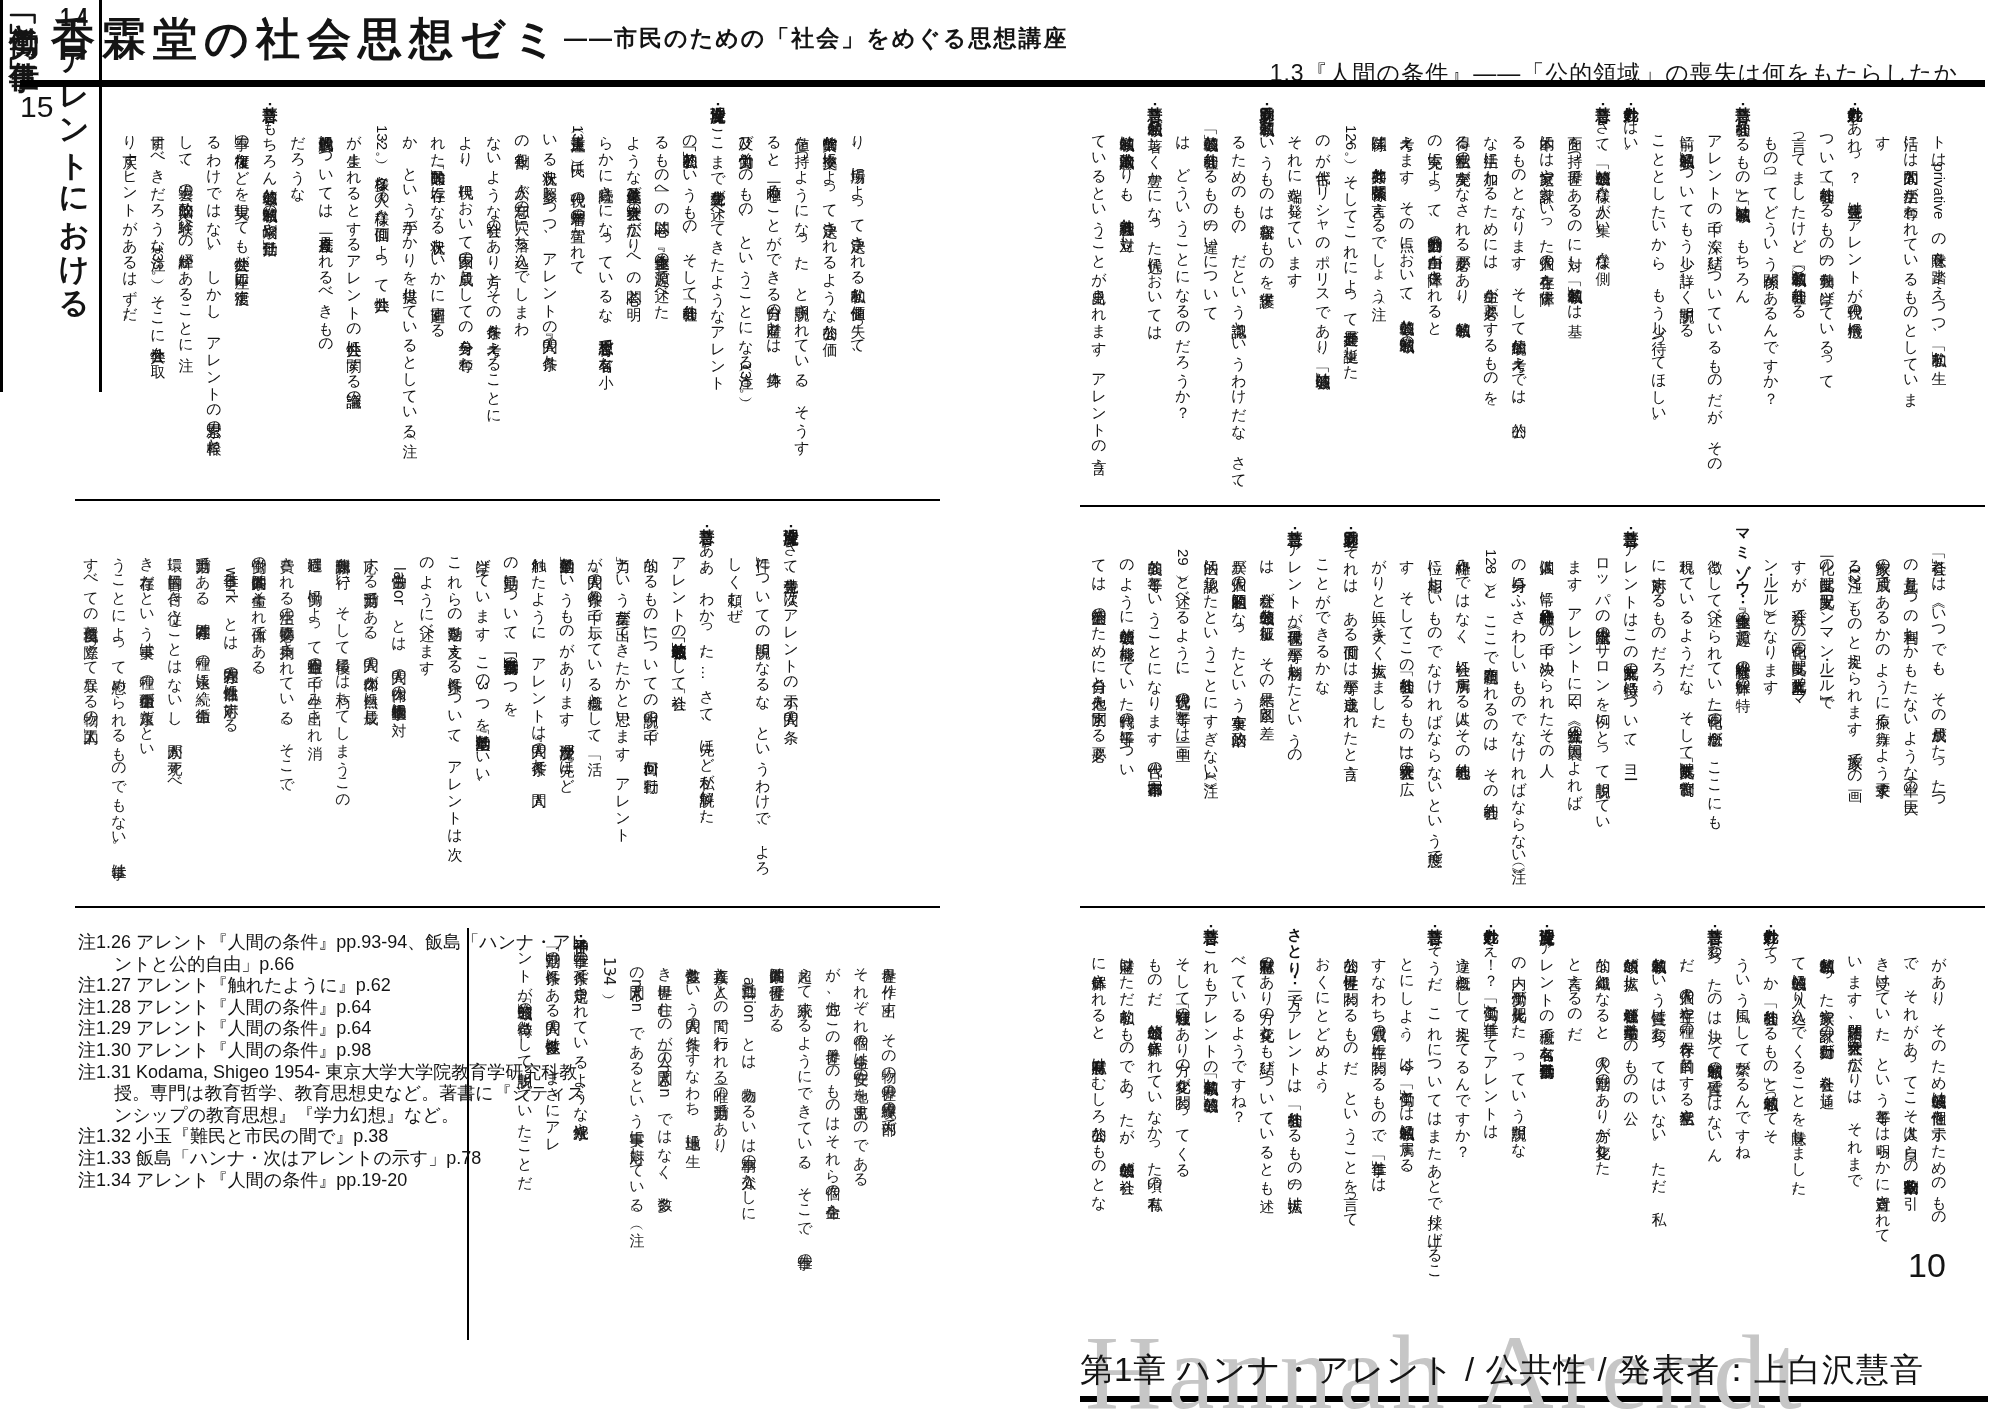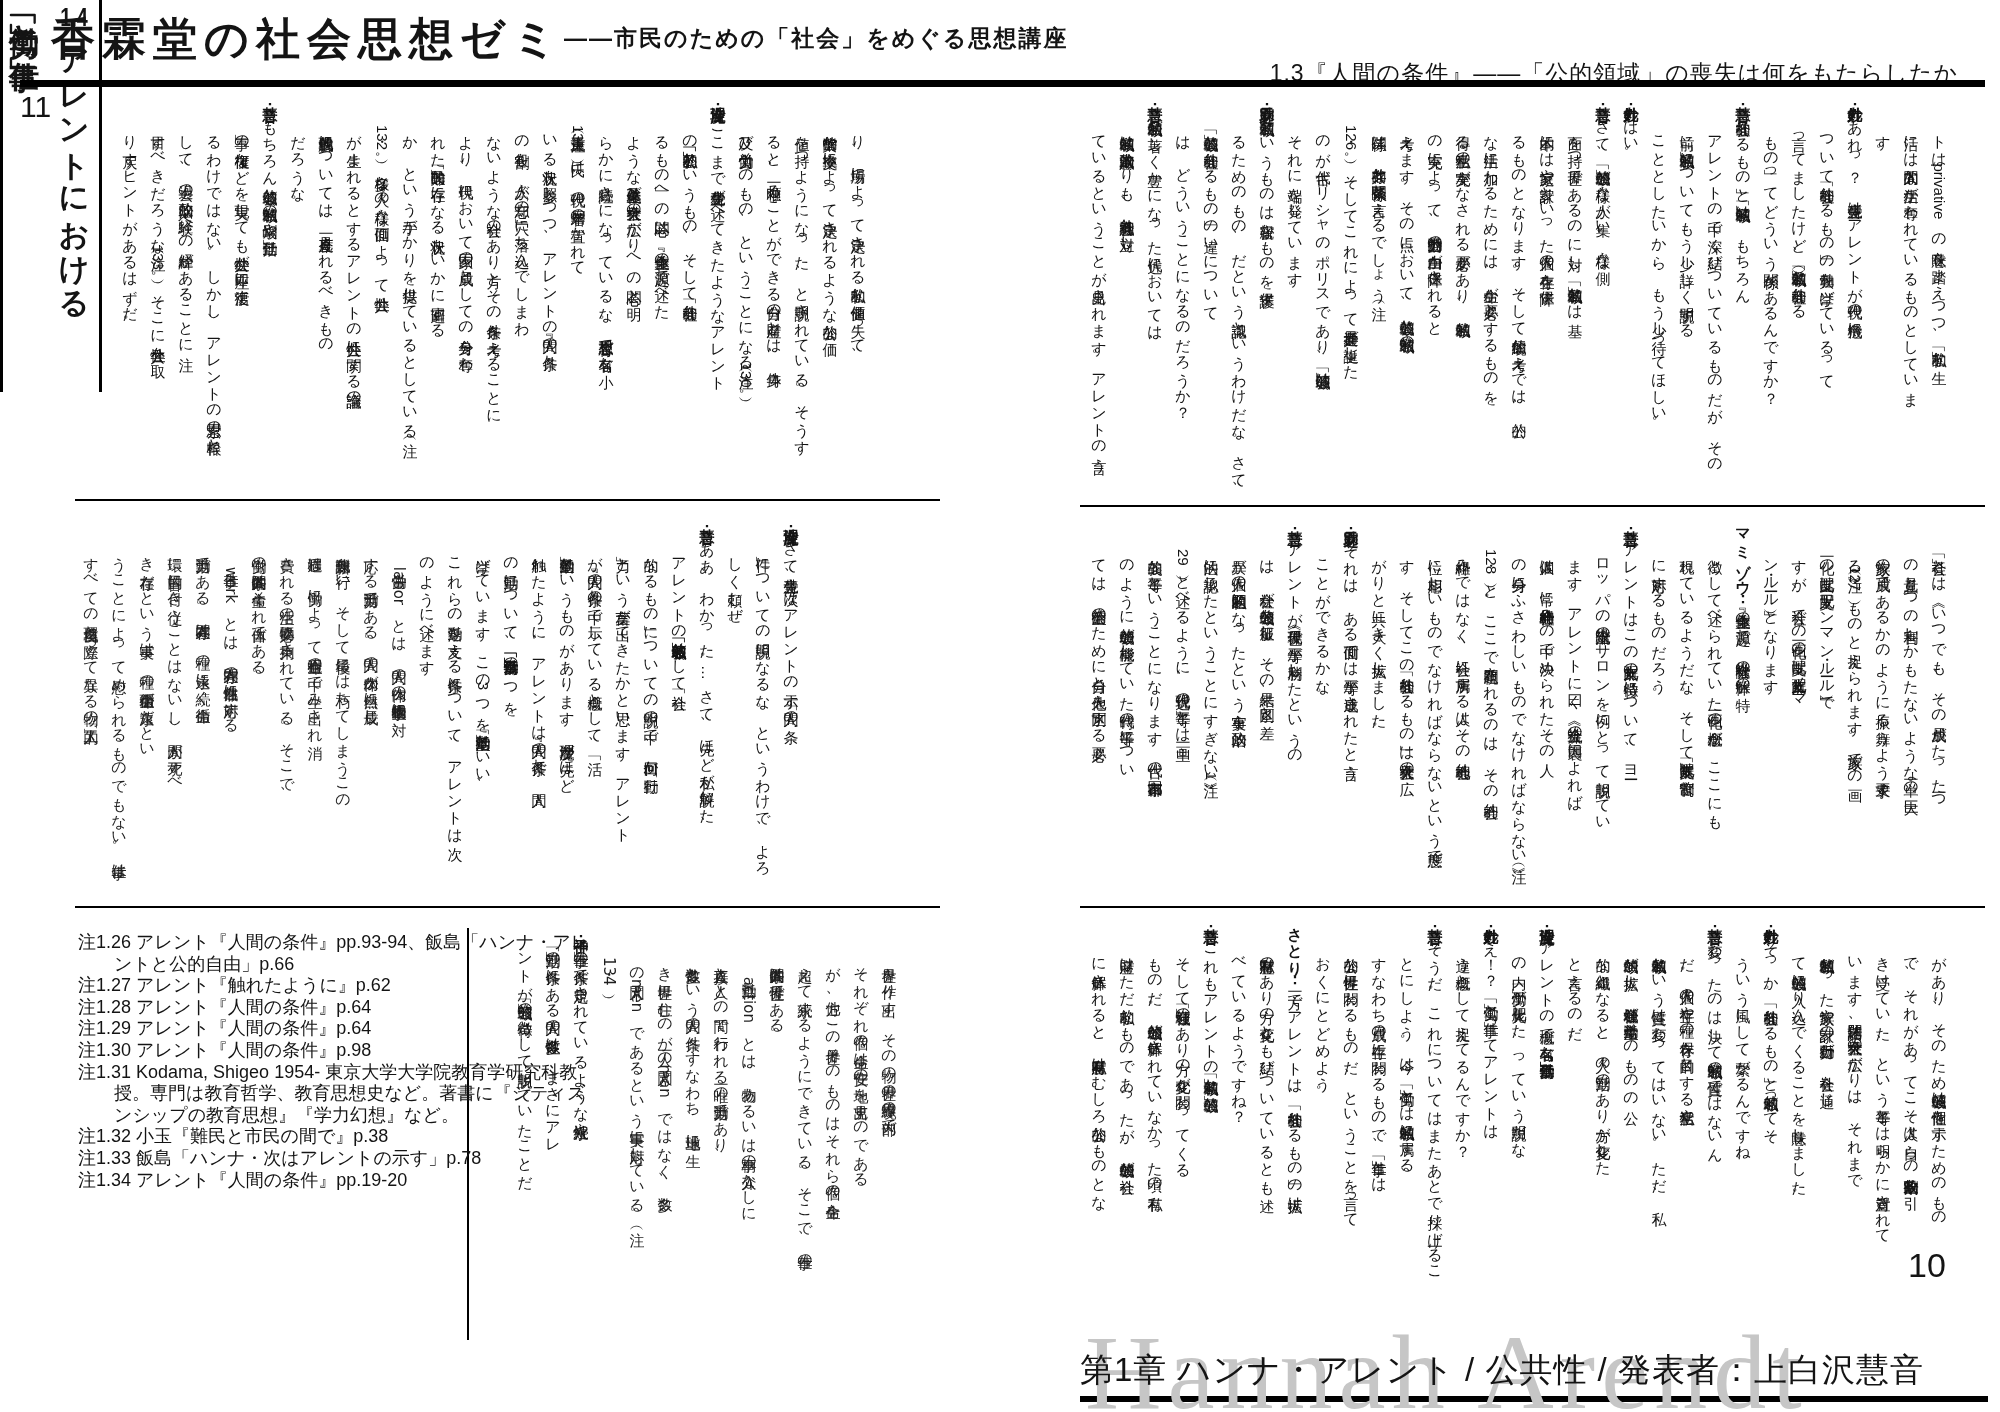--- a/index.html
+++ b/index.html
@@ -89,21 +89,21 @@
     z-index:1;
   }
 </style>
 </head>
 <body>
 
 <div id="seminar-title" class="abs"><span>香霖堂の社会思想ゼミ</span><span id="seminar-subtitle">——市民のための「社会」をめぐる思想講座</span></div>
 <div id="section-header" class="abs">1.3『人間の条件』——「公的領域」の喪失は何をもたらしたか</div>
 <div class="rule" style="left:20px;top:80px;width:1965px;height:7px;"></div>
 
-<div id="page-number-left" class="abs">11</div>
+<div id="page-number-left" class="abs">15</div>
 
 <div id="band-p11-a" class="vband">
     <div>　　り、場所によって決定される私的な価値を失って、</div>
     <div>　　貨幣的な交換率によって決定されるような公的な価</div>
     <div>　　値を持つようになった、と説明されている。そうす</div>
     <div>　　ると、唯一頼ることができる自分の財産とは、身体</div>
     <div>　　及び労働力そのもの、ということになる（注1・30）。</div>
     <div><span class="sp">魔理沙：</span>ここまで慧音先生が述べてきたようなアレント</div>
     <div>　　の「私的」「公的」というもの、そして「社会的な</div>
     <div>　　るもの」への関心は、『全体主義の起源』で述べた</div>

